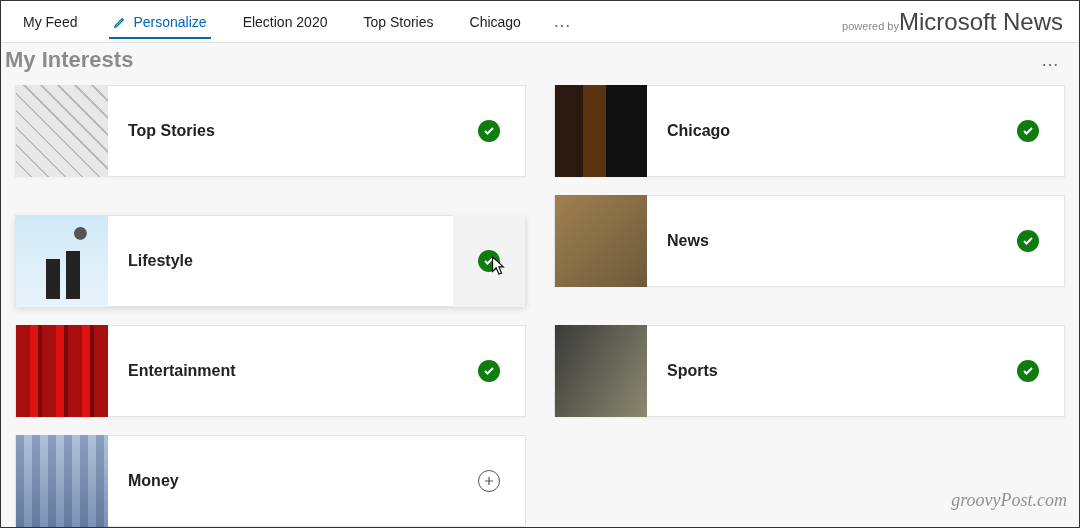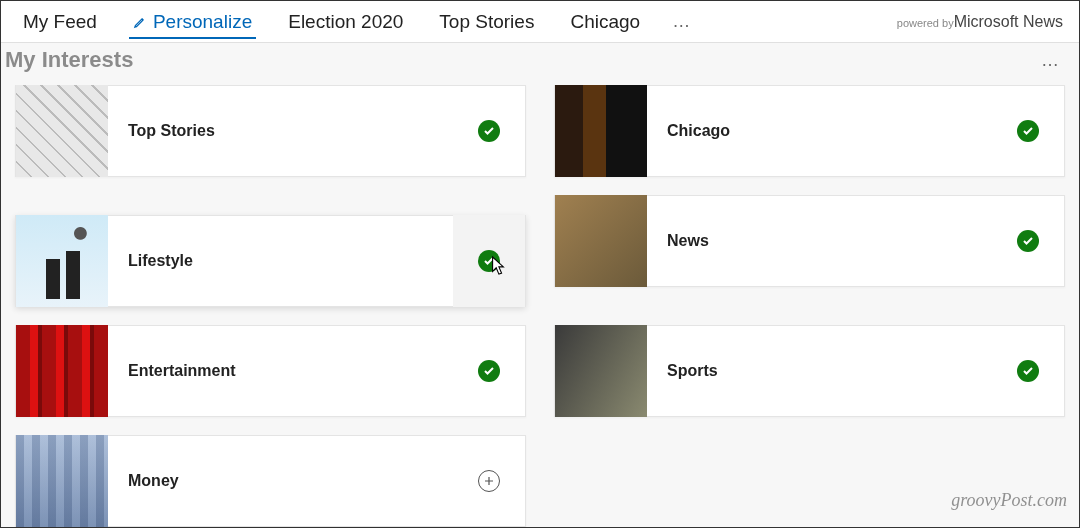--- a/index.html
+++ b/index.html
@@ -1,27 +1,27 @@
 <!DOCTYPE html>
 <html><head>
 <meta charset="utf-8">
 <style>
   * { box-sizing: border-box; margin: 0; padding: 0; }
   html, body { width: 1080px; height: 528px; font-family: "Segoe UI", Arial, sans-serif; background: #fff; overflow: hidden; }
   .frame { border: 1px solid #333; width: 1080px; height: 528px; position: relative; background: #f7f7f7; }
   .topbar { height: 42px; background: #fff; display: flex; align-items: center; padding: 0 10px 0 4px; border-bottom: 1px solid #e0e0e0; }
   .tabs { display: flex; align-items: center; gap: 0; }
-  .tab { padding: 0 18px; height: 42px; display: flex; align-items: center; font-size: 19px; color: #222; cursor: pointer; position: relative; white-space: nowrap; text-align: center; }
+  .tab { padding: 0 18px; height: 42px; display: flex; align-items: center; font-size: 14px; color: #222; cursor: pointer; position: relative; white-space: nowrap; text-align: center; }
   .tab.active { color: #0067b8; }
   .tab.active::after { content: ""; position: absolute; left: 14px; right: 14px; bottom: 4px; height: 2px; background: #0067b8; }
   .tab .pencil { margin-right: 6px; display: inline-flex; }
   .more-dots { padding: 0 14px; height: 42px; display: flex; align-items: center; color: #666; font-size: 18px; letter-spacing: 2px; cursor: pointer; }
   .powered { margin-left: auto; display: flex; align-items: baseline; gap: 0; padding-right: 6px;}
   .powered .small { font-size: 11px; color: #888; }
-  .powered .brand { font-size: 16px; color: #444; font-weight: 400; }
+  .powered .brand { font-size: 24px; color: #444; font-weight: 400; }
   .heading-row { display: flex; align-items: center; padding: 4px 14px 2px 4px; }
   .heading { font-size: 22px; font-weight: 600; color: #333; opacity: 0.55; }
   .heading-more { margin-left: auto; color: #666; font-size: 18px; letter-spacing: 2px; cursor: pointer; padding-right: 4px; }
   .grid { display: grid; grid-template-columns: 1fr 1fr; gap: 18px 28px; padding: 10px 14px 14px 14px; }
   .card { display: flex; align-items: center; background: #fff; border: 1px solid #e4e4e4; height: 92px; position: relative; box-shadow: 0 1px 2px rgba(0,0,0,0.04); }
   .card.hover { box-shadow: 0 2px 6px rgba(0,0,0,0.12); margin-top: 20px; }
   .thumb { width: 92px; height: 92px; flex-shrink: 0; background: #ccc; background-size: cover; background-position: center; }
   .card-title { flex: 1; padding-left: 20px; font-size: 16px; font-weight: 600; color: #222; }
   .action { width: 72px; height: 92px; display: flex; align-items: center; justify-content: center; cursor: pointer; }
   .card.hover .action { background: #f3f3f3; }

